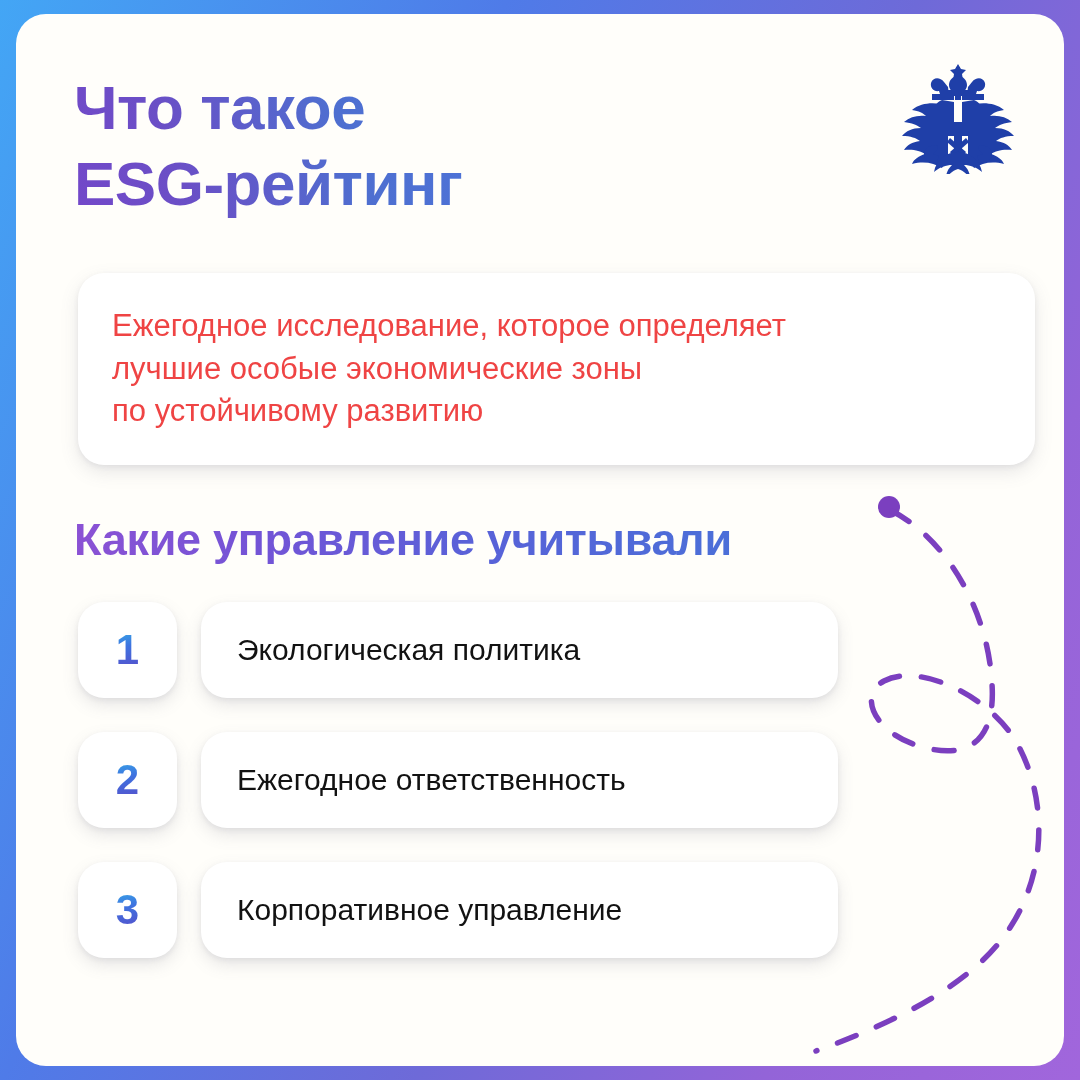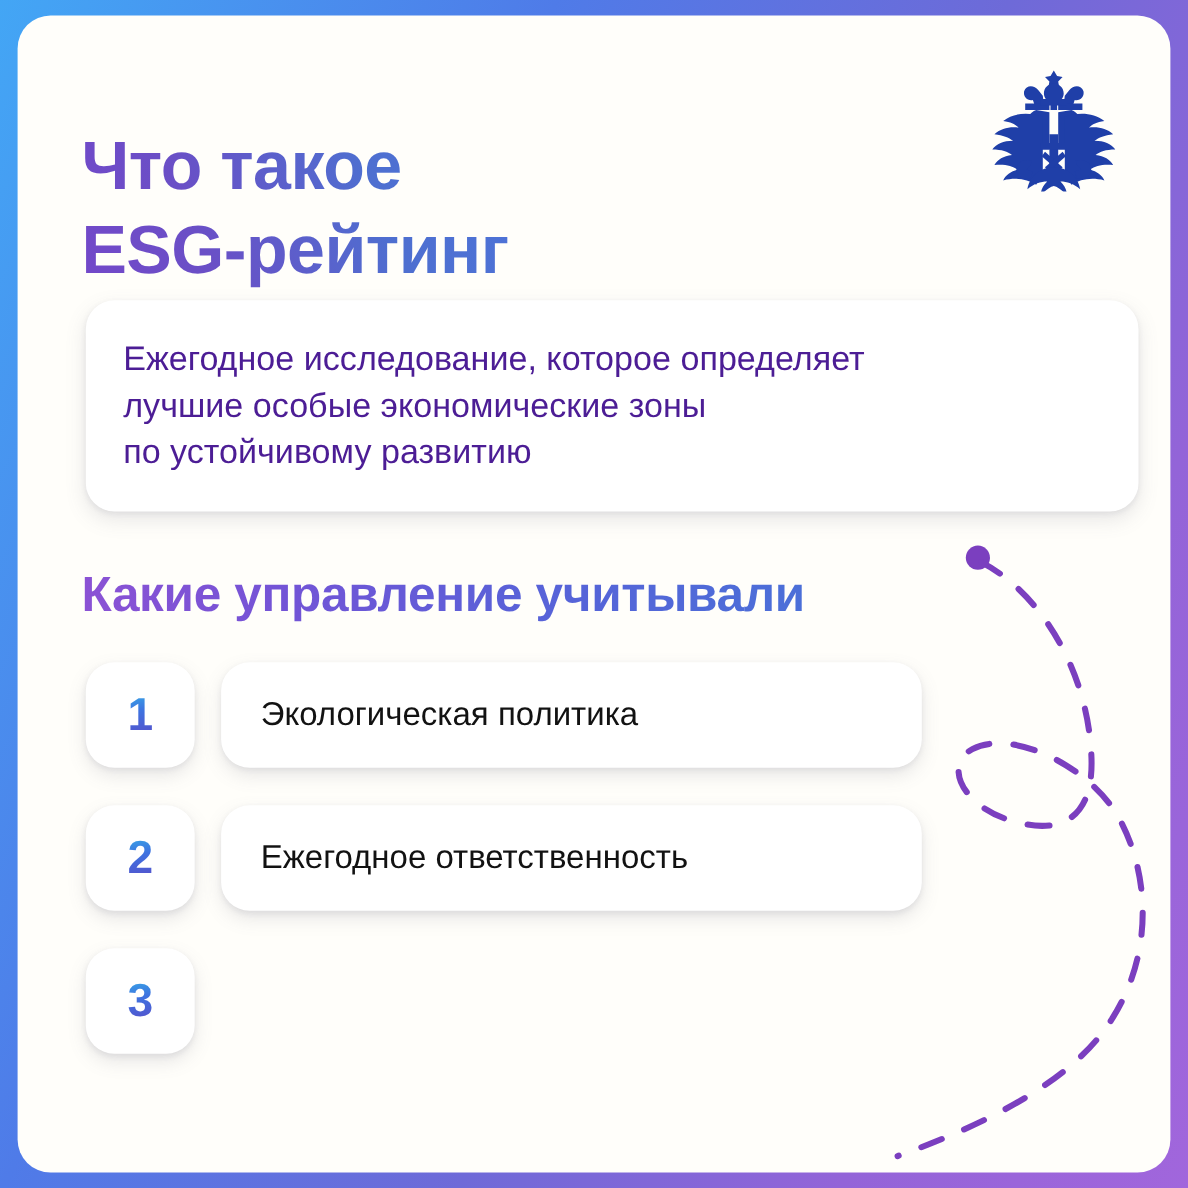--- a/index.html
+++ b/index.html
@@ -52,41 +52,40 @@
     font-size:62px;
     font-weight:700;
     line-height:1.22;
     letter-spacing:-0.5px;
     background:linear-gradient(250deg, #4D73D8 0%, #4E6FD0 32%, #6A4FC6 72%, #7348C9 100%);
     -webkit-background-clip:text;
     background-clip:text;
     color:transparent;
     -webkit-text-fill-color:transparent;
     white-space:pre-line;
-    margin-top:44px;
   }
 
   
   .desc-card {
     position:absolute;
     left:62px; top:259px;
     width:957px;
     min-height:192px;
     background:#FFFFFF;
     border-radius:26px;
     box-shadow:0 7px 18px rgba(110,110,130,0.16),
                0 2px 5px rgba(110,110,130,0.10);
     display:flex;
     align-items:center;
     padding:20px 34px;
   }
   .desc-text {
     font-size:31px;
     line-height:1.38;
-    color:#4c1d95;
+    color:#ef4444;
     white-space:pre-line;
   }
 
   
   .section-heading {
     position:absolute;
     left:58px; top:500px;
     font-size:45px;
     font-weight:700;
     letter-spacing:-0.3px;
@@ -226,17 +225,20 @@
       </div>
       <div class="label-box">
         <span class="label-text">Ежегодное ответственность</span>
       </div>
     </div>
 
     <div class="list-item">
       <div class="num-box">
         <span class="num">3</span>
       </div>
+      <div class="label-box">
+        <span class="label-text">Корпоративное управление</span>
+      </div>
     </div>
 
   </div>
 
 </div>
 
 </body></html>

